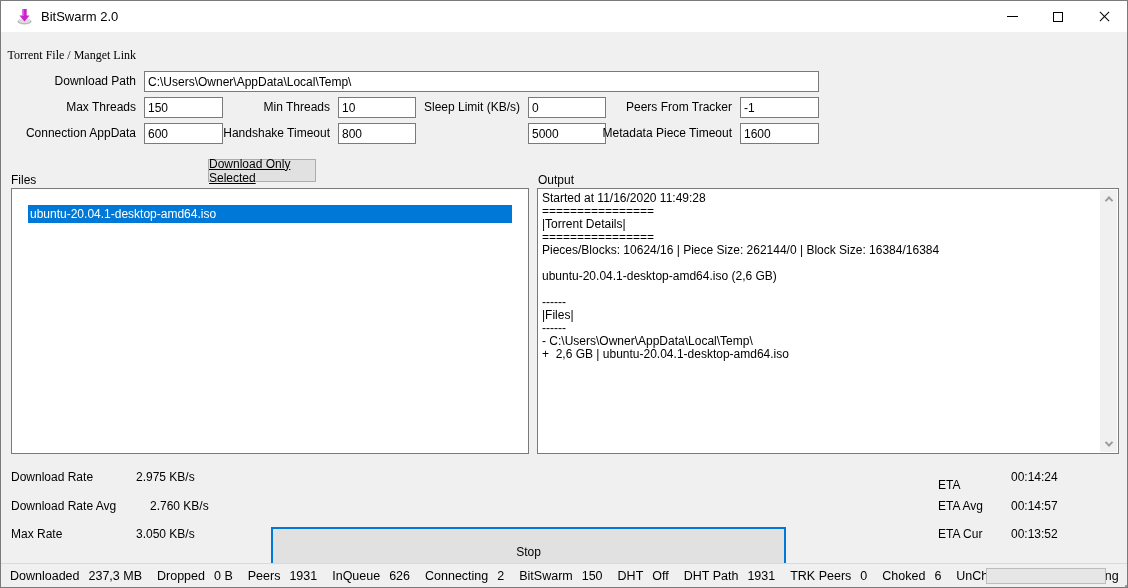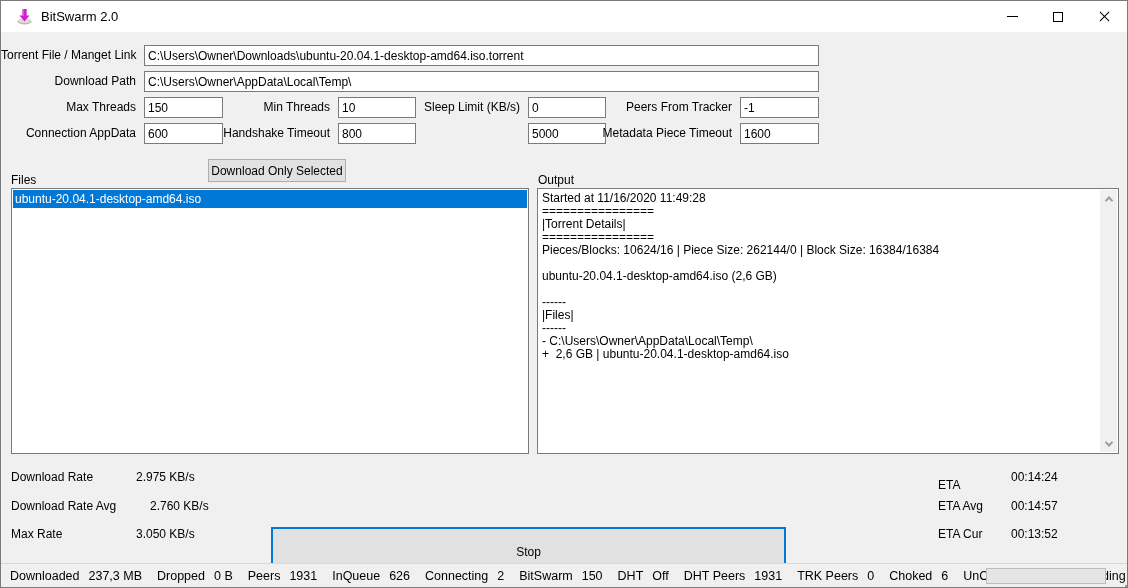--- a/index.html
+++ b/index.html
@@ -42,21 +42,21 @@
   .btn-stop { border:2px solid #0078d7;margin-top:46px; }
 
   .panel-label { position:absolute; font-size:12px; }
 
   
   .listbox {
     position:absolute; left:10px; top:187px; width:518px; height:266px;
     background:#fff; border:1px solid #7a7a7a;
   }
   .list-item-selected {
-    margin:1px; height:18px; line-height:18px; background:#0078d7; color:#fff;
+    margin:16px; height:18px; line-height:18px; background:#0078d7; color:#fff;
     padding-left:2px; font-size:12px; white-space:nowrap; overflow:hidden;
   }
 
   
   .outputbox {
     position:absolute; left:536px; top:187px; width:582px; height:266px;
     background:#fff; border:1px solid #7a7a7a;
   }
   .output-text {
     position:absolute; left:4px; top:3px; right:22px; bottom:3px;
@@ -119,22 +119,21 @@
         </div>
       <div class="wc">
           <span class="wc-close-glyph">
             <span></span>
             <span></span>
           </span>
         </div>
     </div>
   </div>
 
-  <div class="flabel" style="left:0; top:44px; width:135px;">Torrent File / Manget Link</div>
-  <input class="finput" style="left: 143px; top: 44px; width: 675px;" value="C:\Users\Owner\Downloads\ubuntu-20.04.1-desktop-amd64.iso.torrent">
+  <div class="flabel" style="left:0; top:44px; width:135px;font-family:Liberation Serif, serif;">Torrent File / Manget Link</div>
 
   <div class="flabel" style="left:0; top:70px; width:135px;padding-left:20px;">Download Path</div>
   <input class="finput" style="left: 143px; top: 70px; width: 675px;" value="C:\Users\Owner\AppData\Local\Temp\">
 
   <div class="flabel" style="left:0; top:96px; width:135px;">Max Threads</div>
   <input class="finput" style="left: 143px; top: 96px; width: 79px;" value="150">
   <div class="flabel" style="left:194px; top:96px; width:135px;">Min Threads</div>
   <input class="finput" style="left: 337px; top: 96px; width: 78px;" value="10">
   <div class="flabel" style="left:384px; top:96px; width:135px;">Sleep Limit (KB/s)</div>
   <input class="finput" style="left: 527px; top: 96px; width: 78px;" value="0">
@@ -143,21 +142,21 @@
 
   <div class="flabel" style="left:0; top:122px; width:135px;">Connection AppData</div>
   <input class="finput" style="left: 143px; top: 122px; width: 79px;" value="600">
   <div class="flabel" style="left:194px; top:122px; width:135px;">Handshake Timeout</div>
   <input class="finput" style="left: 337px; top: 122px; width: 78px;" value="800">
   <div class="flabel" style="left:384px; top:122px; width:135px; text-align:left; padding-left:143px; width:auto;">Piece Timeout</div>
   <input class="finput" style="left: 527px; top: 122px; width: 78px;" value="5000">
   <div class="flabel" style="left:596px; top:122px; width:135px;">Metadata Piece Timeout</div>
   <input class="finput" style="left: 739px; top: 122px; width: 79px;" value="1600">
 
-  <div class="btn" style="left:207px; top:158px; width:138px; height:23px;">Download Only Selected</div>
+  <div class="btn" style="left:207px; top:158px; width:108px; height:23px;text-decoration:underline;">Download Only Selected</div>
 
   <div class="panel-label" style="left:10px; top:172px;">Files</div>
   <div class="listbox">
     <div class="list-item-selected">ubuntu-20.04.1-desktop-amd64.iso</div>
   </div>
 
   <div class="panel-label" style="left:537px; top:172px;">Output</div>
   <div class="outputbox">
     <div class="output-text">Started at 11/16/2020 11:49:28
 ================
@@ -221,21 +220,21 @@
       </span>
     <span class="sb-pair">
         <span class="sb-label">BitSwarm</span>
         <span class="sb-value">150</span>
       </span>
     <span class="sb-pair">
         <span class="sb-label">DHT</span>
         <span class="sb-value">Off</span>
       </span>
     <span class="sb-pair">
-        <span class="sb-label">DHT Peers</span>
+        <span class="sb-label">DHT Path</span>
         <span class="sb-value">1931</span>
       </span>
     <span class="sb-pair">
         <span class="sb-label">TRK Peers</span>
         <span class="sb-value">0</span>
       </span>
     <span class="sb-pair">
         <span class="sb-label">Choked</span>
         <span class="sb-value">6</span>
       </span>

